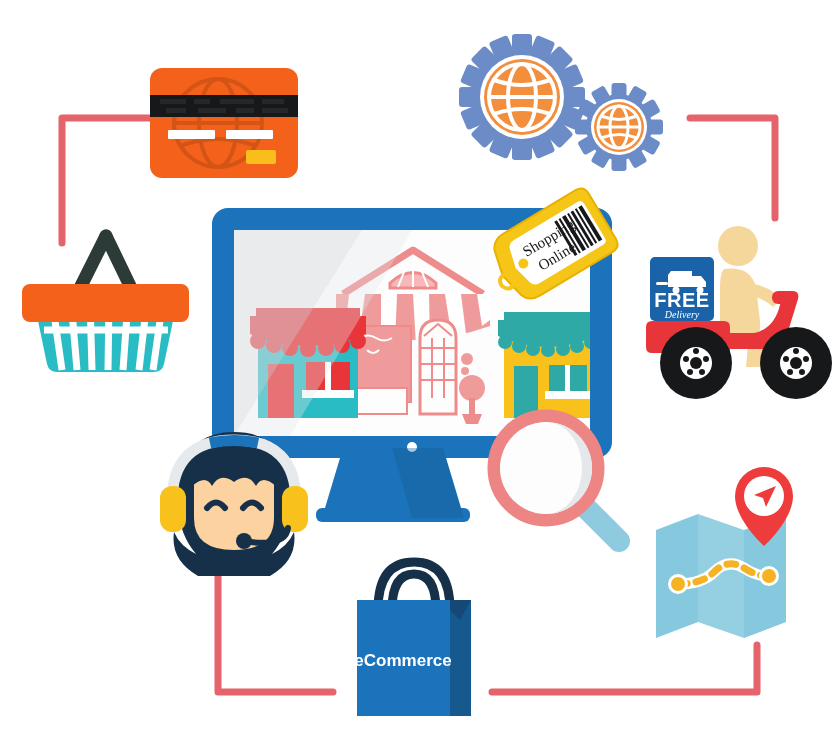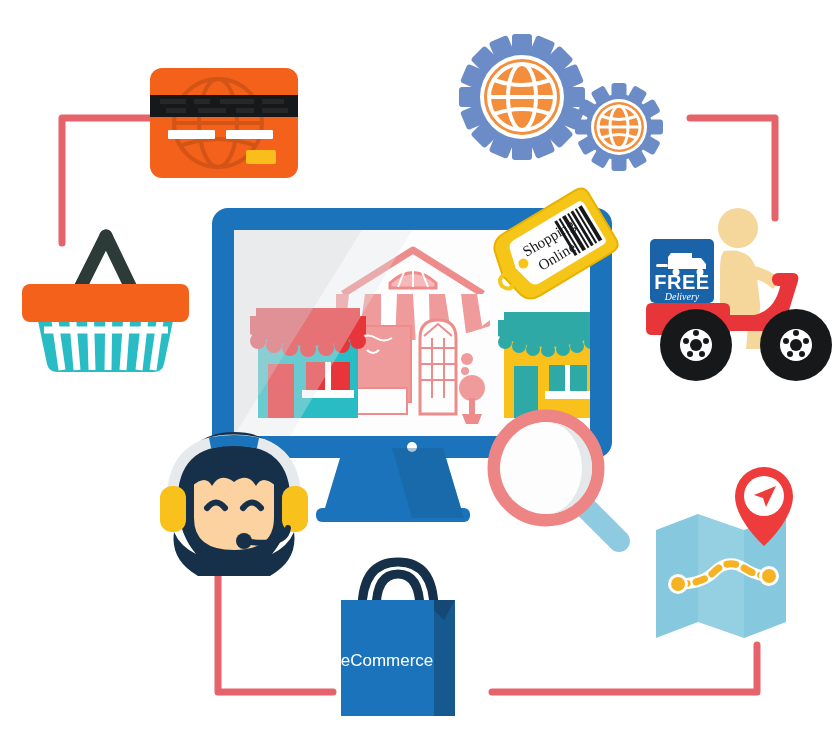--- a/index.html
+++ b/index.html
@@ -266,21 +266,21 @@
           <rect x="94" y="38" width="2" height="40"></rect>
           <rect x="98" y="38" width="4" height="40"></rect>
         </g>
         <text x="28" y="54" font-family="Liberation Serif, serif" font-size="15" fill="#16181A">Shopping</text>
         <text x="34" y="74" font-family="Liberation Serif, serif" font-size="15" fill="#16181A">Online</text>
       </g>
       <path d="M 12 86 Q 0 92 6 100 Q 14 106 18 98" fill="none" stroke="#F5C518" stroke-width="4" stroke-linecap="round"></path>
     </svg>
   </div>
 
-  <div class="node" style="left:638px;top:203px;">
+  <div class="node" style="left:638px;top:221px;">
     <svg width="202" height="182" viewBox="0 0 202 182">
 
       <circle cx="100" cy="25" r="20" fill="#F6D79B"></circle>
       <path d="M 86 48 Q 112 44 118 66 L 122 100 Q 124 118 108 120 L 96 120 Q 82 118 82 100 L 82 66 Q 82 52 86 48 Z" fill="#F6D79B"></path>
       <path d="M 112 62 Q 134 66 142 78 L 135 86 Q 124 76 108 74 Z" fill="#F6D79B"></path>
       <path d="M 96 112 L 122 112 Q 128 112 128 120 L 126 146 L 108 146 L 110 124 L 96 124 Z" fill="#F6D79B"></path>
 
       <rect x="12" y="36" width="64" height="64" rx="5" fill="#1B63A8"></rect>
       <g fill="#ffffff">
         <path d="M 33 50 L 54 50 L 54 66 L 30 66 L 30 54 Z"></path>
@@ -354,21 +354,21 @@
       </g>
 
       <rect x="8" y="62" width="26" height="46" rx="12" fill="#F9C11C"></rect>
       <rect x="130" y="62" width="26" height="46" rx="12" fill="#F9C11C"></rect>
 
       <path d="M 136 104 Q 134 122 98 118" fill="none" stroke="#17304A" stroke-width="6" stroke-linecap="round"></path>
       <circle cx="92" cy="117" r="8" fill="#17304A"></circle>
     </svg>
   </div>
 
-  <div class="node" style="left:324px;top:548px;">
+  <div class="node" style="left:340px;top:548px;font-weight:bold;">
     <svg width="148" height="172" viewBox="0 0 148 172">
       <g fill="none" stroke="#17304A" stroke-width="9" stroke-linecap="round">
         <path d="M 38 62 Q 38 14 74 14 Q 110 14 110 62"></path>
         <path d="M 52 62 Q 52 26 74 26 Q 96 26 96 62"></path>
       </g>
       <circle cx="38" cy="62" r="7" fill="#17304A"></circle>
       <circle cx="110" cy="62" r="7" fill="#17304A"></circle>
       <rect x="17" y="52" width="114" height="116" fill="#1B74BB"></rect>
       <path d="M 110 52 L 131 52 L 131 168 L 110 168 Z" fill="#15598F"></path>
       <path d="M 110 52 L 131 52 L 120 72 L 110 62 Z" fill="#17304A" opacity="0.4"></path>

